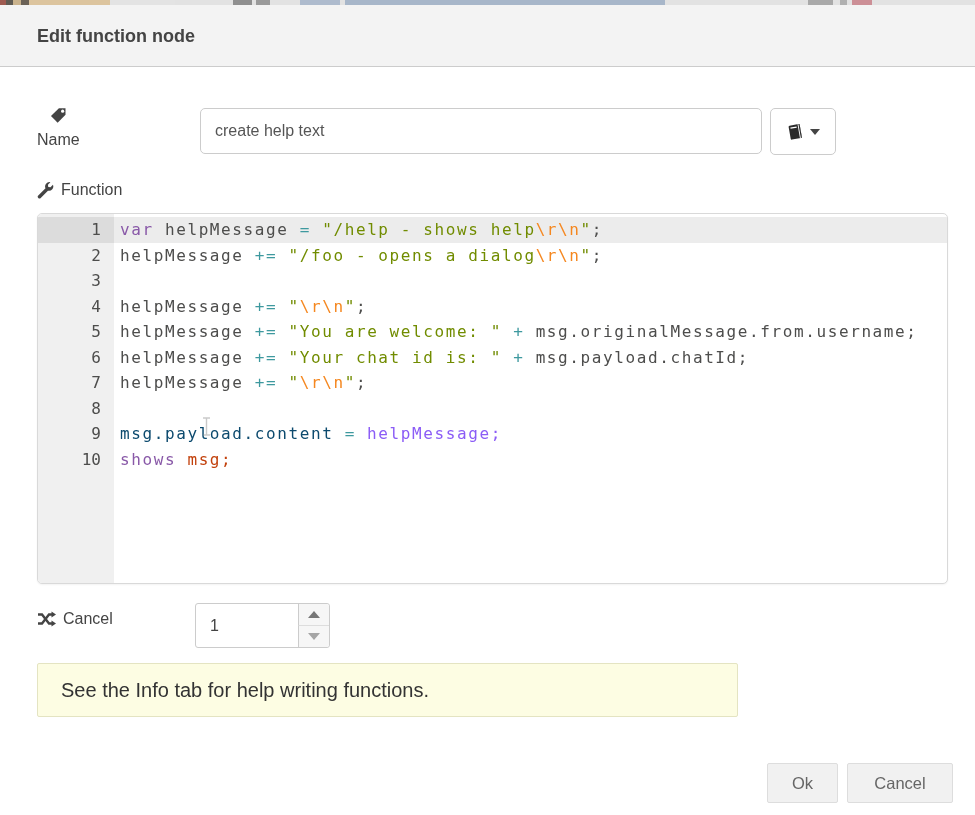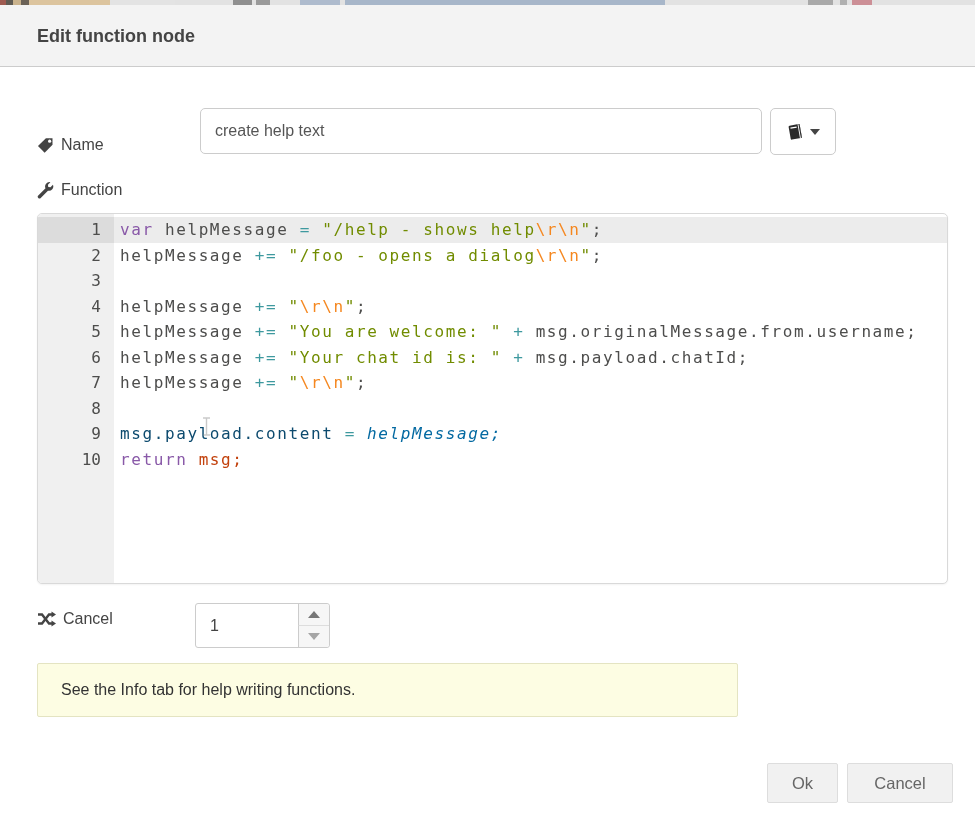--- a/index.html
+++ b/index.html
@@ -11,21 +11,21 @@
   .strip-seg { position:absolute; top:0; height:5px; }
 
   
   #dialog { position:absolute; left:0; top:5px; width:975px; height:810px; background:#fff; }
   #dialog-header { position:absolute; left:0; top:0; width:975px; height:62px; background:#f3f3f3; border-bottom:1px solid #ccc; }
   #dialog-title { position:absolute; left:37px; top:21px; font-size:18px; font-weight:bold; color:#444; }
 
   .field-label { position:absolute; font-size:16px; color:#444; display:flex; align-items:center; gap:7px; }
   .field-label svg { flex:0 0 auto; }
 
-  #name-label { left:37px; top:131px; }
+  #name-label { left:37px; top:102px;flex-direction:column; }
   #name-input { position:absolute; left:200px; top:103px; width:562px; height:46px; border:1px solid #ccc; border-radius:5px; font-size:16px; color:#555; padding:0 14px; font-family:"Liberation Sans", sans-serif; background:#fff; outline:none; }
   #library-button { position:absolute; left:770px; top:103px; width:66px; height:47px; border:1px solid #ccc; border-radius:5px; background:#fff; display:flex; align-items:center; justify-content:center; gap:6px; cursor:pointer; }
   .caret-down { width:0; height:0; border-left:5px solid transparent; border-right:5px solid transparent; border-top:6px solid #444; }
 
   #function-label { left:37px; top:176px; }
 
   
   #editor { position:absolute; left:37px; top:208px; width:911px; height:371px; border:1px solid #d9d9d9; border-radius:5px; background:#fff; overflow:hidden; box-shadow:0 1px 2px rgba(0,0,0,0.05); }
   #editor-gutter { position:absolute; left:0; top:0; width:76px; height:100%; background:#f0f0f0; padding-top:3px; }
   .gutter-cell { height:25.5px; line-height:25.5px; text-align:right; padding-right:13px; font-family:"DejaVu Sans Mono", monospace; font-size:16px; color:#4d4d4c; }
@@ -39,21 +39,21 @@
 
   #outputs-label { left:37px; top:605px; }
   #outputs-spinner { position:absolute; left:195px; top:598px; width:135px; height:45px; border:1px solid #ccc; border-radius:3px; background:#fff; }
   #outputs-input { position:absolute; left:0; top:0; width:103px; height:43px; border:none; outline:none; font-size:16px; color:#444; padding-left:14px; font-family:"Liberation Sans", sans-serif; background:transparent; }
   .spin-btn { position:absolute; right:0; width:31px; height:21.5px; background:#f6f6f6; border-left:1px solid #ccc; display:flex; align-items:center; justify-content:center; cursor:pointer; }
   #spin-up { top:0; border-bottom:1px solid #ddd; border-radius:0 3px 0 0; }
   #spin-down { top:21.5px; height:21.5px; border-radius:0 0 3px 0; }
   .tri-up { width:0; height:0; border-left:6px solid transparent; border-right:6px solid transparent; border-bottom:7px solid #777; }
   .tri-down { width:0; height:0; border-left:6px solid transparent; border-right:6px solid transparent; border-top:7px solid #a5a5a5; }
 
-  #form-tip { position:absolute; left:37px; top:658px; width:701px; height:54px; background:#fdfde3; border:1px solid #e4e4c2; border-radius:2px; display:flex; align-items:center; padding-left:23px; font-size:16px; color:#333; }
+  #form-tip { position:absolute; left:37px; top:658px; width:701px; height:54px; background:#fdfde3; border:1px solid #e4e4c2; border-radius:2px; display:flex; align-items:center; padding-left:23px; font-size:20px; color:#333; }
 
   .dlg-btn { position:absolute; top:758px; height:40px; background:#f1f1f1; border:1px solid #ddd; border-radius:2px; font-size:16.5px; color:#666; font-family:"Liberation Sans", sans-serif; cursor:pointer; display:flex; align-items:center; justify-content:center; }
   #ok-button { left:767px; width:71px; }
   #cancel-button { left:847px; width:106px; }
 </style>
 </head>
 <body>
 
 <div id="stage">
 
@@ -121,22 +121,22 @@
         </div>
       <div id="code-lines">
           <div class="code-line active" style="background: rgb(236, 236, 236);"><span style="color: rgb(137, 89, 168);">var </span><span style="color: rgb(77, 77, 76);">helpMessage </span><span style="color: rgb(62, 153, 159);">=</span><span style="color: rgb(77, 77, 76);"> </span><span style="color: rgb(113, 140, 0);">"/help - shows help</span><span style="color: rgb(245, 135, 31);">\r\n</span><span style="color: rgb(113, 140, 0);">"</span><span style="color: rgb(77, 77, 76);">;</span></div>
           <div class="code-line"><span style="color: rgb(77, 77, 76);">helpMessage </span><span style="color: rgb(62, 153, 159);">+=</span><span style="color: rgb(77, 77, 76);"> </span><span style="color: rgb(113, 140, 0);">"/foo - opens a dialog</span><span style="color: rgb(245, 135, 31);">\r\n</span><span style="color: rgb(113, 140, 0);">"</span><span style="color: rgb(77, 77, 76);">;</span></div>
           <div class="code-line"></div>
           <div class="code-line"><span style="color: rgb(77, 77, 76);">helpMessage </span><span style="color: rgb(62, 153, 159);">+=</span><span style="color: rgb(77, 77, 76);"> </span><span style="color: rgb(113, 140, 0);">"</span><span style="color: rgb(245, 135, 31);">\r\n</span><span style="color: rgb(113, 140, 0);">"</span><span style="color: rgb(77, 77, 76);">;</span></div>
           <div class="code-line"><span style="color: rgb(77, 77, 76);">helpMessage </span><span style="color: rgb(62, 153, 159);">+=</span><span style="color: rgb(77, 77, 76);"> </span><span style="color: rgb(113, 140, 0);">"You are welcome: "</span><span style="color: rgb(77, 77, 76);"> </span><span style="color: rgb(62, 153, 159);">+</span><span style="color: rgb(77, 77, 76);"> msg.originalMessage.from.username;</span></div>
           <div class="code-line"><span style="color: rgb(77, 77, 76);">helpMessage </span><span style="color: rgb(62, 153, 159);">+=</span><span style="color: rgb(77, 77, 76);"> </span><span style="color: rgb(113, 140, 0);">"Your chat id is: "</span><span style="color: rgb(77, 77, 76);"> </span><span style="color: rgb(62, 153, 159);">+</span><span style="color: rgb(77, 77, 76);"> msg.payload.chatId;</span></div>
           <div class="code-line"><span style="color: rgb(77, 77, 76);">helpMessage </span><span style="color: rgb(62, 153, 159);">+=</span><span style="color: rgb(77, 77, 76);"> </span><span style="color: rgb(113, 140, 0);">"</span><span style="color: rgb(245, 135, 31);">\r\n</span><span style="color: rgb(113, 140, 0);">"</span><span style="color: rgb(77, 77, 76);">;</span></div>
           <div class="code-line"></div>
-          <div class="code-line"><span style="color: #0c4a6e;">msg.payload.content </span><span style="color: rgb(62, 153, 159);">=</span><span style="color: #0369a1; font-style: italic;"> helpMessage;</span></div>
-          <div class="code-line"><span style="color: rgb(137, 89, 168);">return</span><span style="color: #c2410c;"> msg;</span></div>
+          <div class="code-line"><span style="color: #0c4a6e;">msg.payload.content </span><span style="color: rgb(62, 153, 159);">=</span><span style="color: #8b5cf6;"> helpMessage;</span></div>
+          <div class="code-line"><span style="color: rgb(137, 89, 168);">shows</span><span style="color: #c2410c;"> msg;</span></div>
         </div>
     </div>
     <svg id="text-cursor" viewBox="0 0 9 19">
       <path d="M1 1 H8 M1 18 H8 M4.5 1 V18" stroke="#8a8a8a" stroke-width="1.4" fill="none"></path>
     </svg>
 
     <div class="field-label" id="outputs-label">
       <svg width="19" height="16" viewBox="0 0 19 16">
         <path d="M1 3.5 H5 L12 12.5 H15.5" stroke="#444" stroke-width="2.4" fill="none"></path>
         <path d="M1 12.5 H5 L12 3.5 H15.5" stroke="#444" stroke-width="2.4" fill="none"></path>

